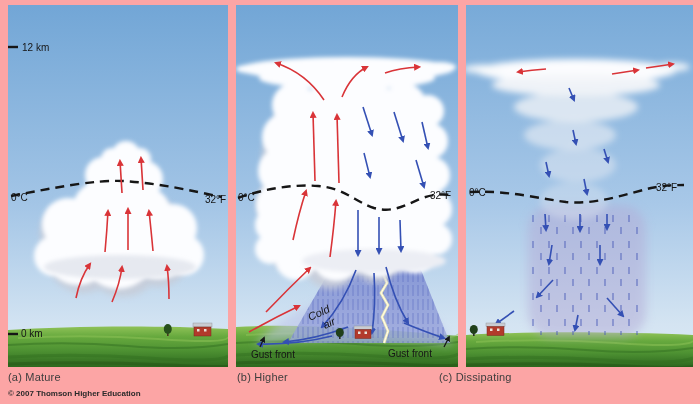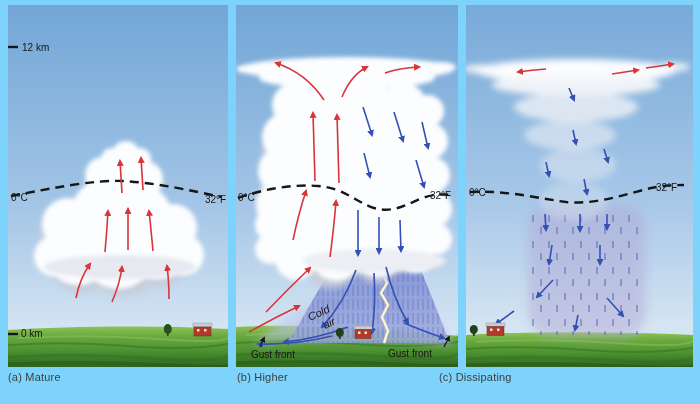--- a/index.html
+++ b/index.html
@@ -1,17 +1,17 @@
 <!DOCTYPE html>
 <html><head>
 <meta charset="utf-8">
 <style>
   html,body{margin:0;padding:0;background:#ffffff;}
   #stage{
-    position:relative;width:700px;height:404px;background:#7dd3fc;overflow:hidden;
+    position:relative;width:700px;height:404px;background:#fca5a5;overflow:hidden;
     font-family:"Liberation Sans", sans-serif;
   }
   .panel{position:absolute;top:5px;height:362px;}
   #panel-a{left:8px;width:220px;}
   #panel-b{left:236px;width:222px;}
   #panel-c{left:466px;width:227px;}
   .caption{
     position:absolute;top:371px;font-size:11px;color:#3d3d3d;letter-spacing:.2px;
   }
   #caption-a{left:8px;} #caption-b{left:237px;} #caption-c{left:439px;}
@@ -383,13 +383,14 @@
     </g>
 
     <text x="3" y="191" font-size="10">0°C</text>
     <text x="190" y="186" font-size="10">32°F</text>
   </svg>
 
   <div id="caption-a" class="caption">(a) Mature</div>
   <div id="caption-b" class="caption">(b) Higher</div>
   <div id="caption-c" class="caption">(c) Dissipating</div>
 
+  <div id="copyright">© 2007 Thomson Higher Education</div>
 </div>
 
 </body></html>

